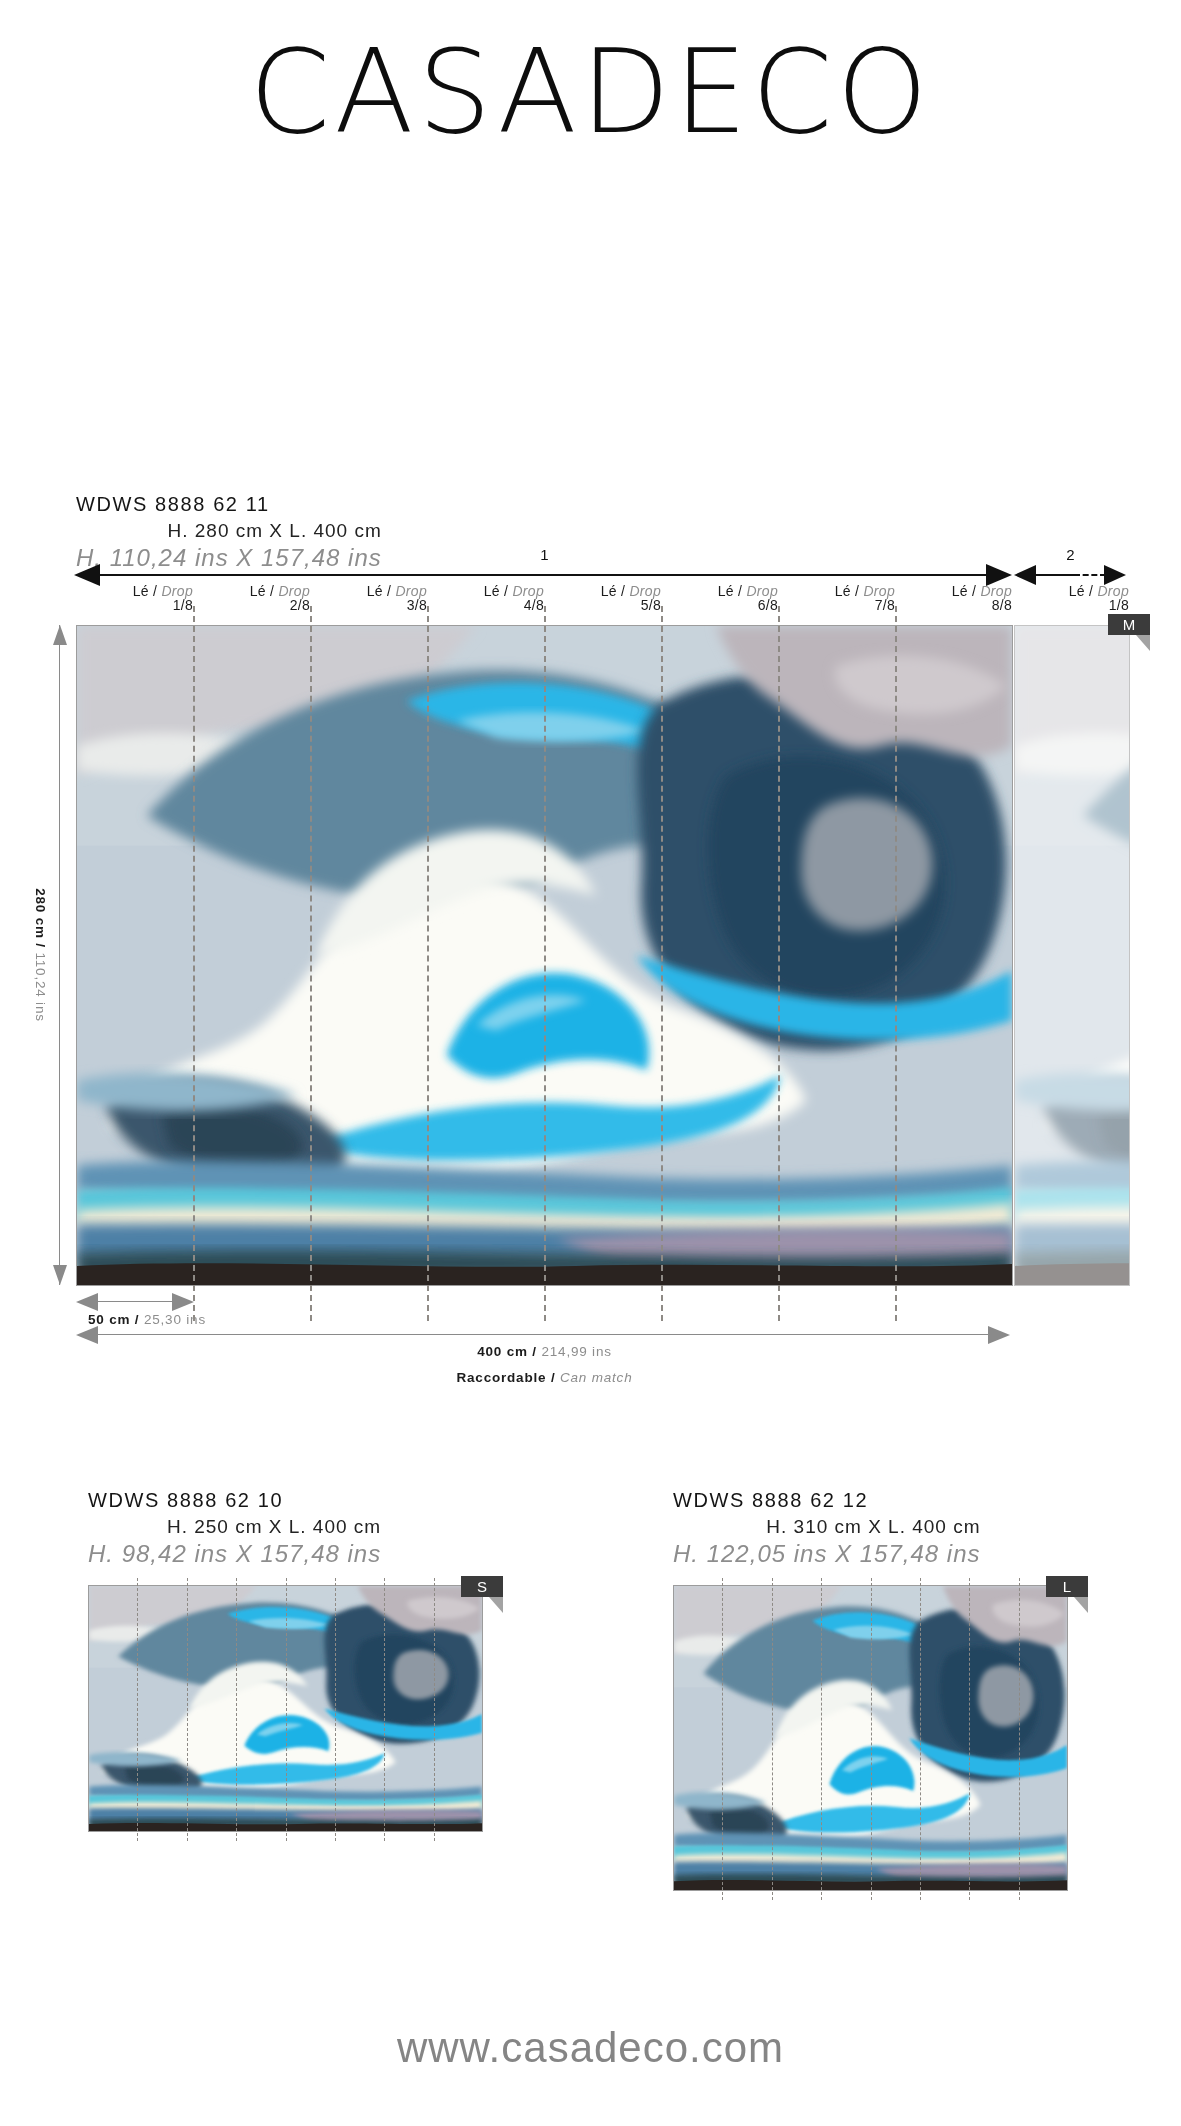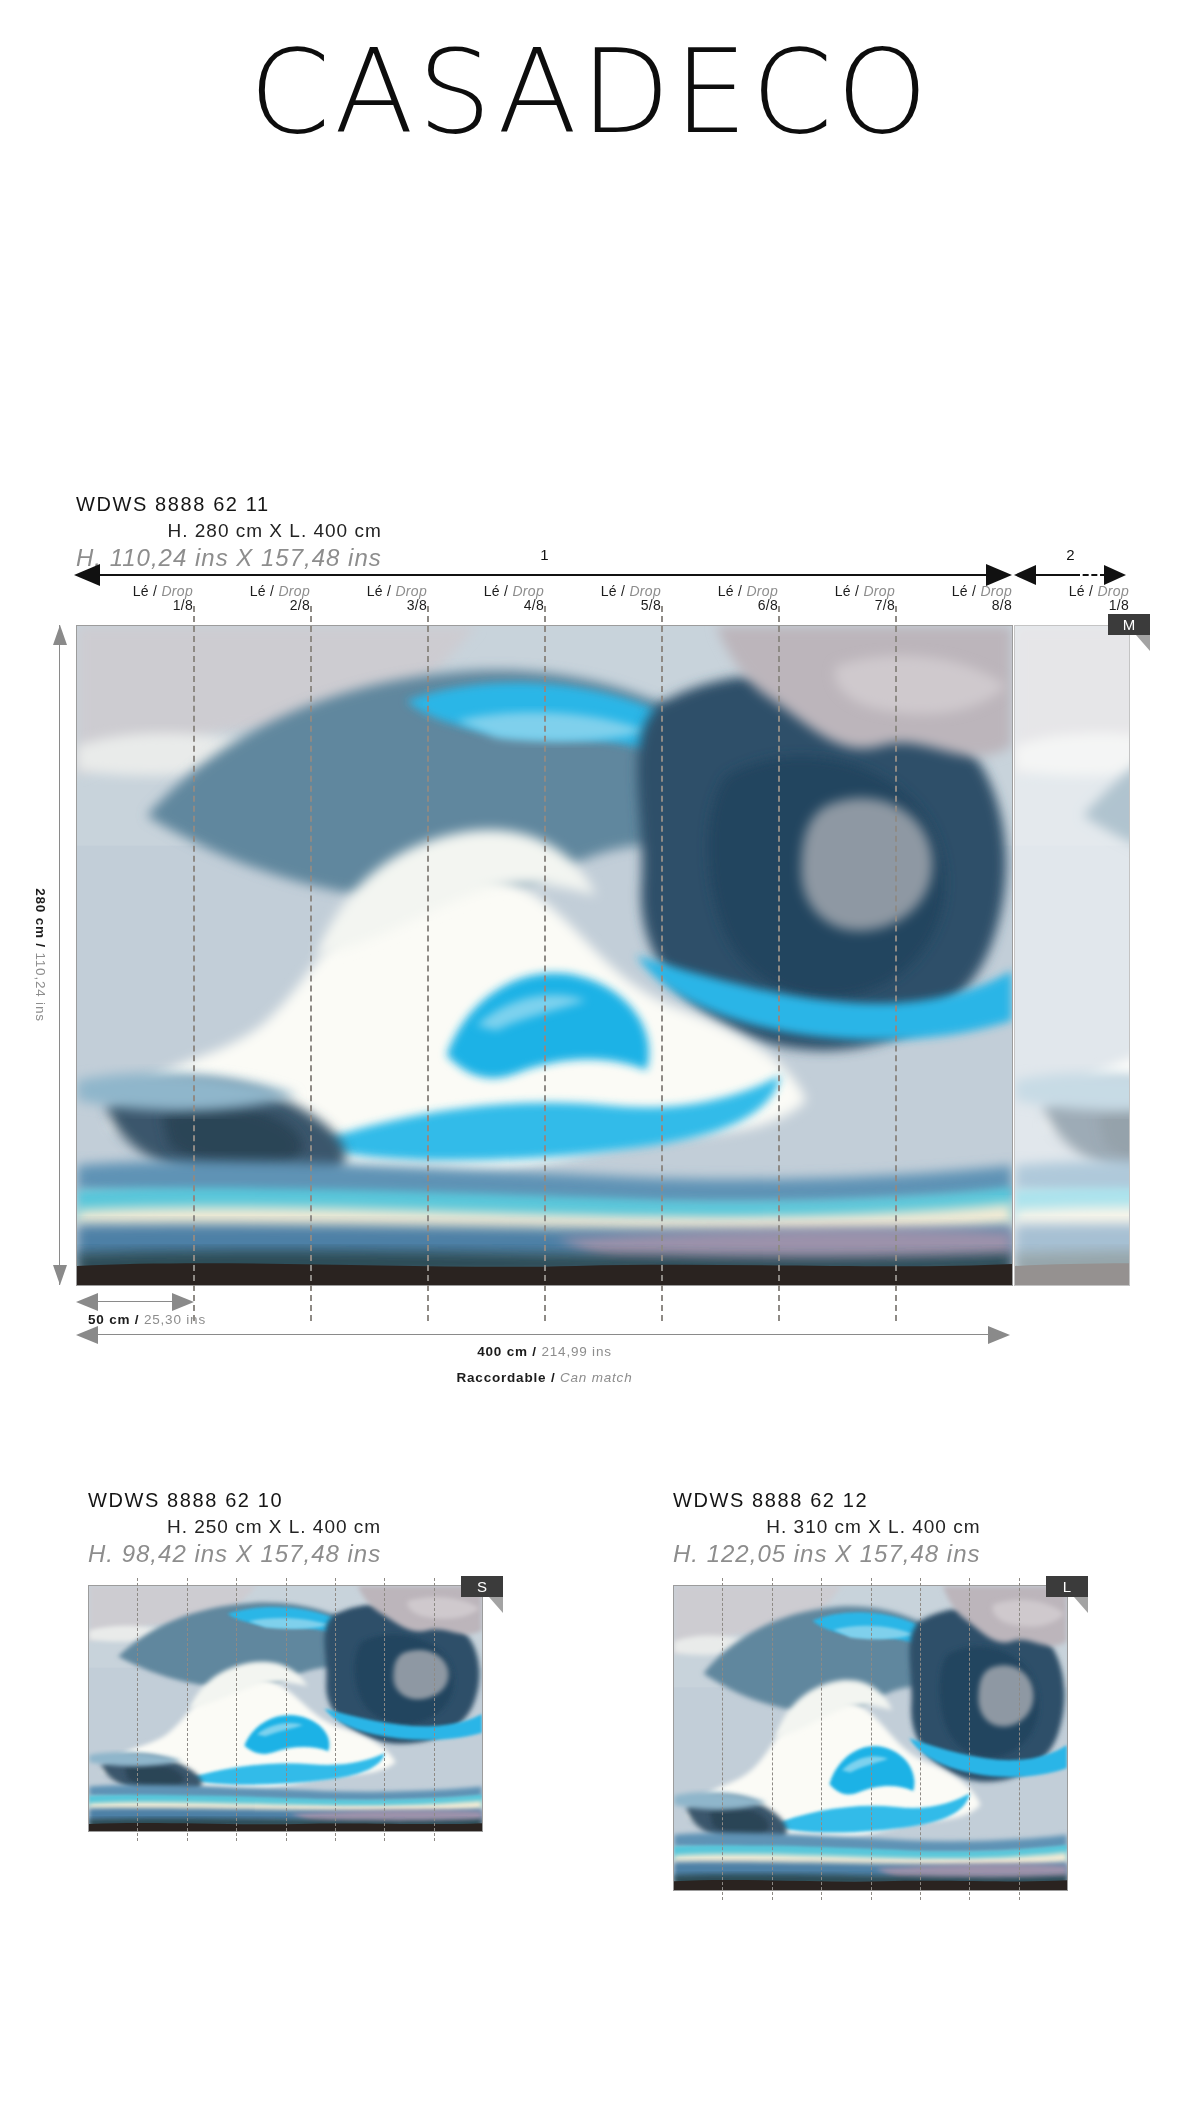--- a/index.html
+++ b/index.html
@@ -258,14 +258,15 @@
       <div class="dash" style="left: 97.75px; top: -8px; height: 322px; border-left-width: 1.5px;"></div>
       <div class="dash" style="left: 147.125px; top: -8px; height: 322px; border-left-width: 1.5px;"></div>
       <div class="dash" style="left: 196.5px; top: -8px; height: 322px; border-left-width: 1.5px;"></div>
       <div class="dash" style="left: 245.875px; top: -8px; height: 322px; border-left-width: 1.5px;"></div>
       <div class="dash" style="left: 295.25px; top: -8px; height: 322px; border-left-width: 1.5px;"></div>
       <div class="dash" style="left: 344.625px; top: -8px; height: 322px; border-left-width: 1.5px;"></div>
     </div>
   <div class="badge" style="left:1046px;top:1576px;">L</div>
   <div class="fold" style="left:1074px;top:1597px;"></div>
 
+  <div class="footer">www.casadeco.com</div>
 
 </div>
 
 </body></html>

